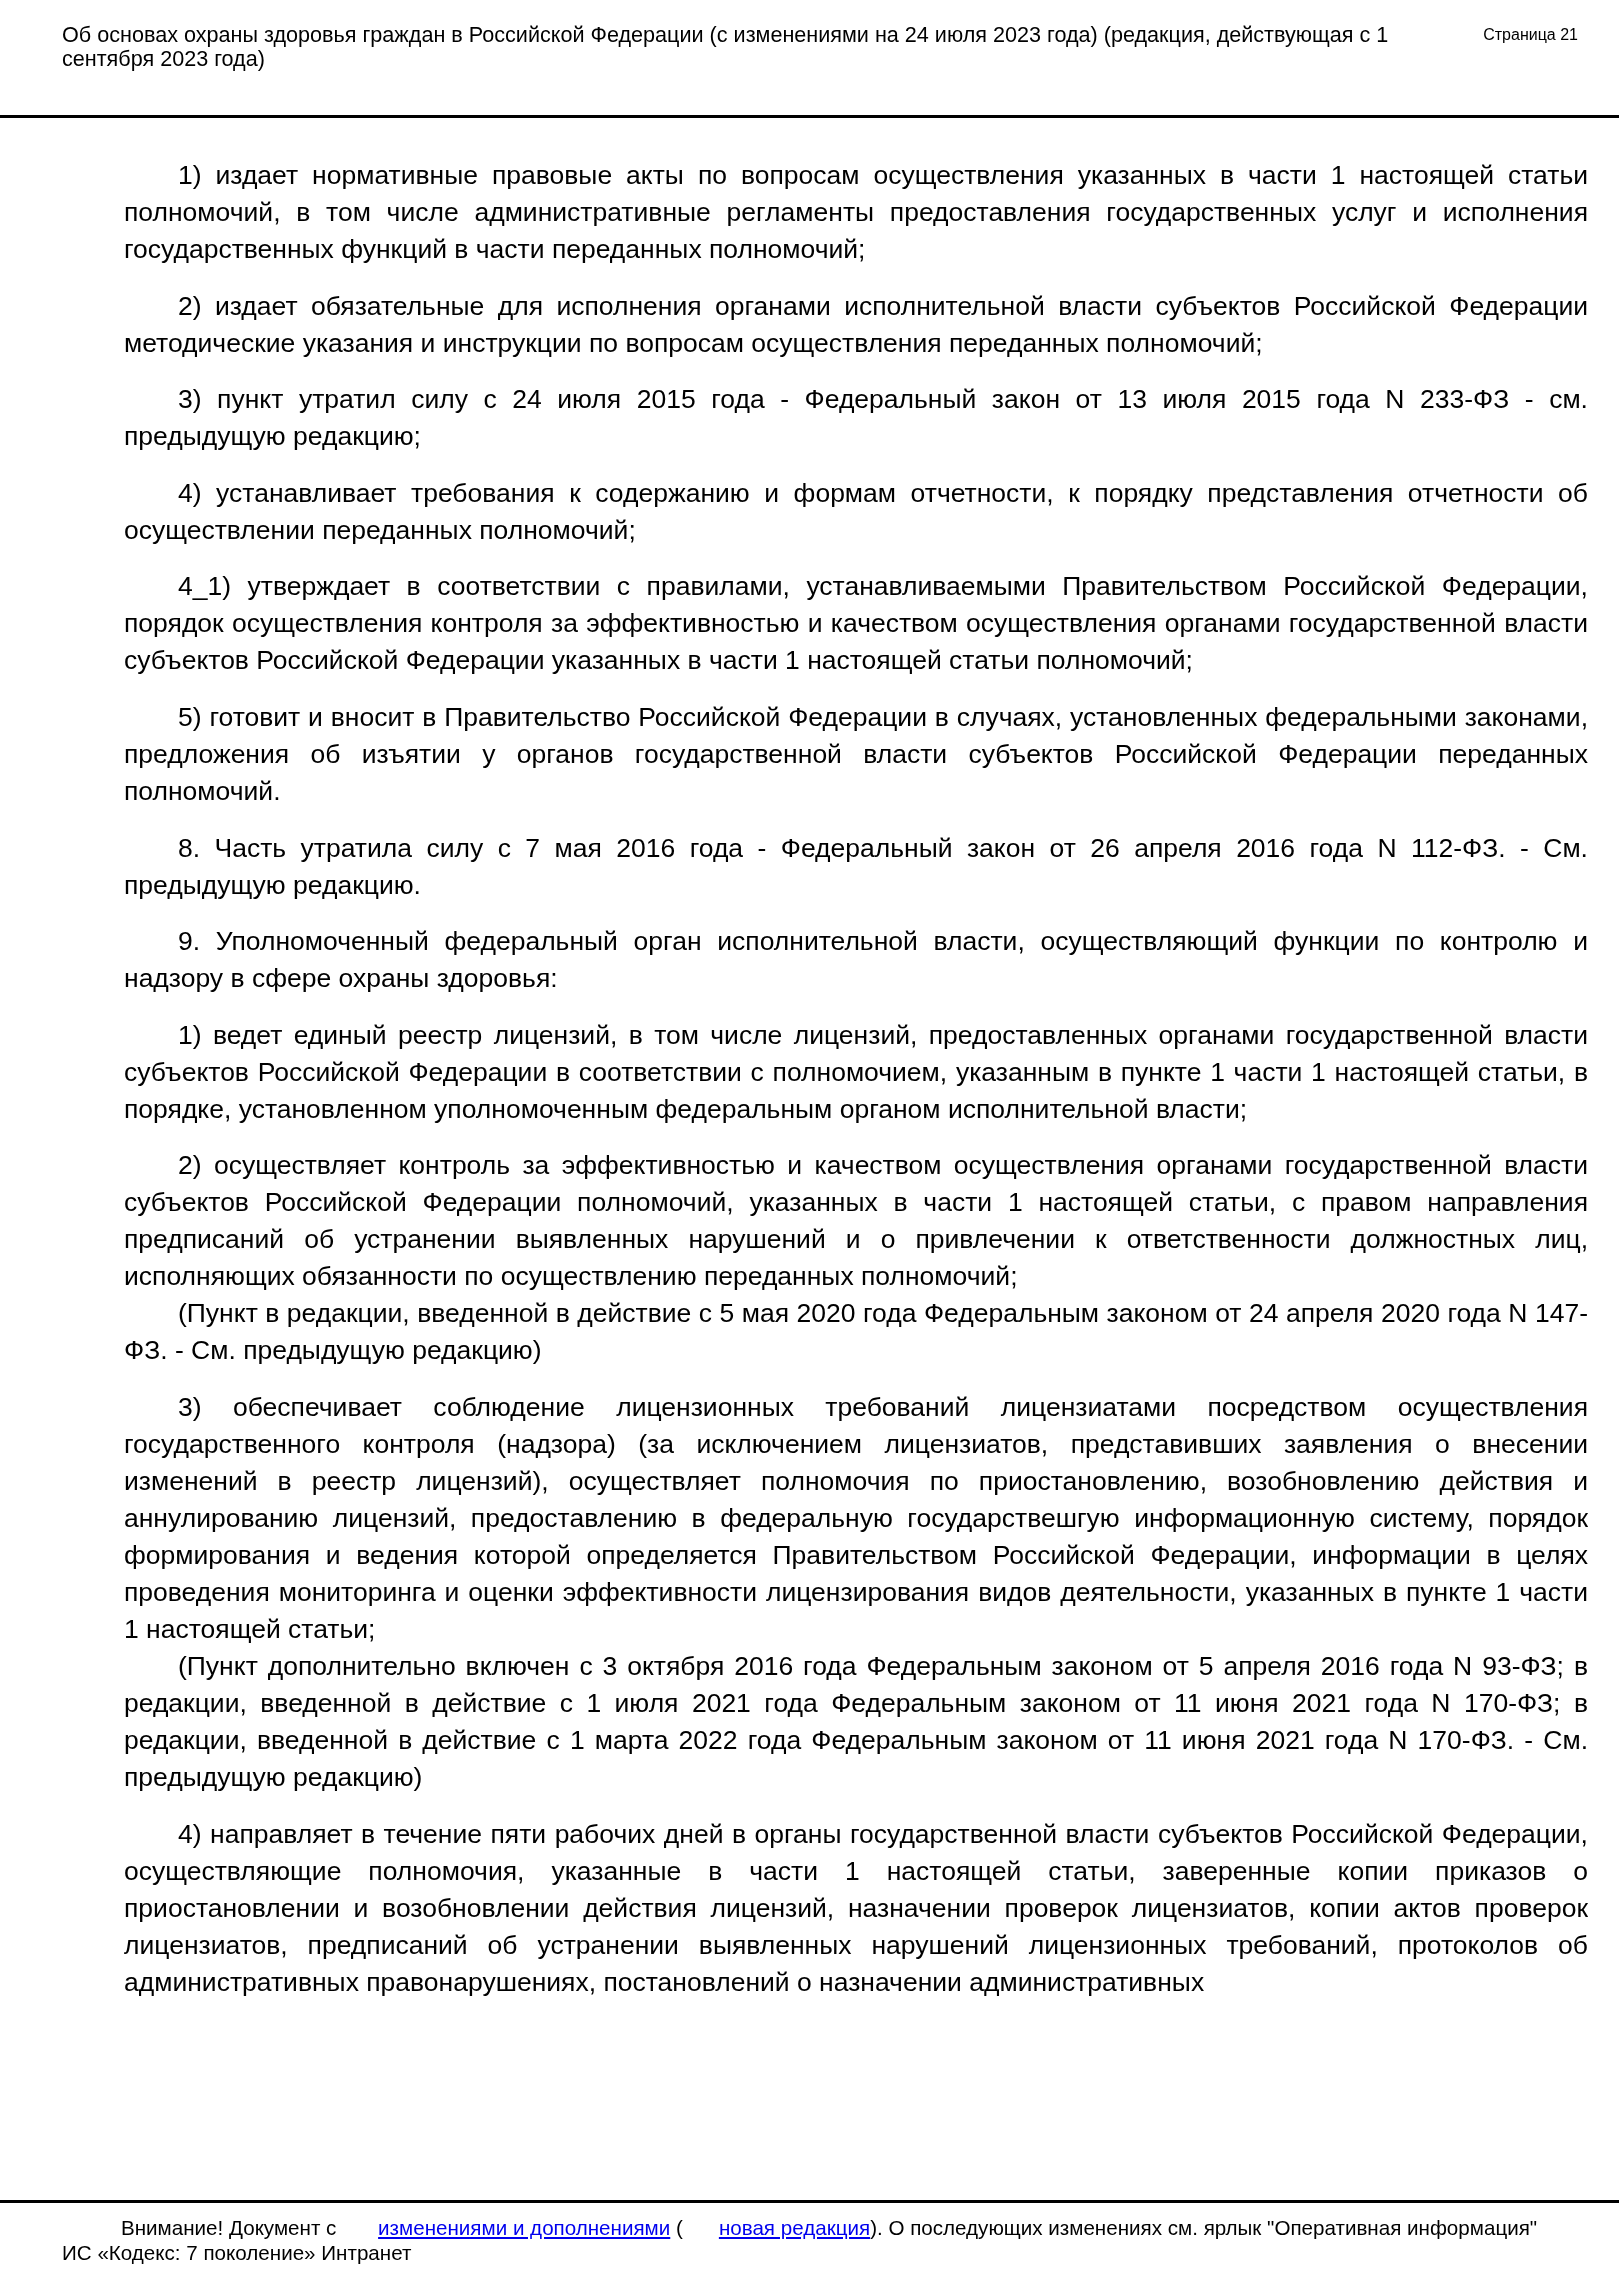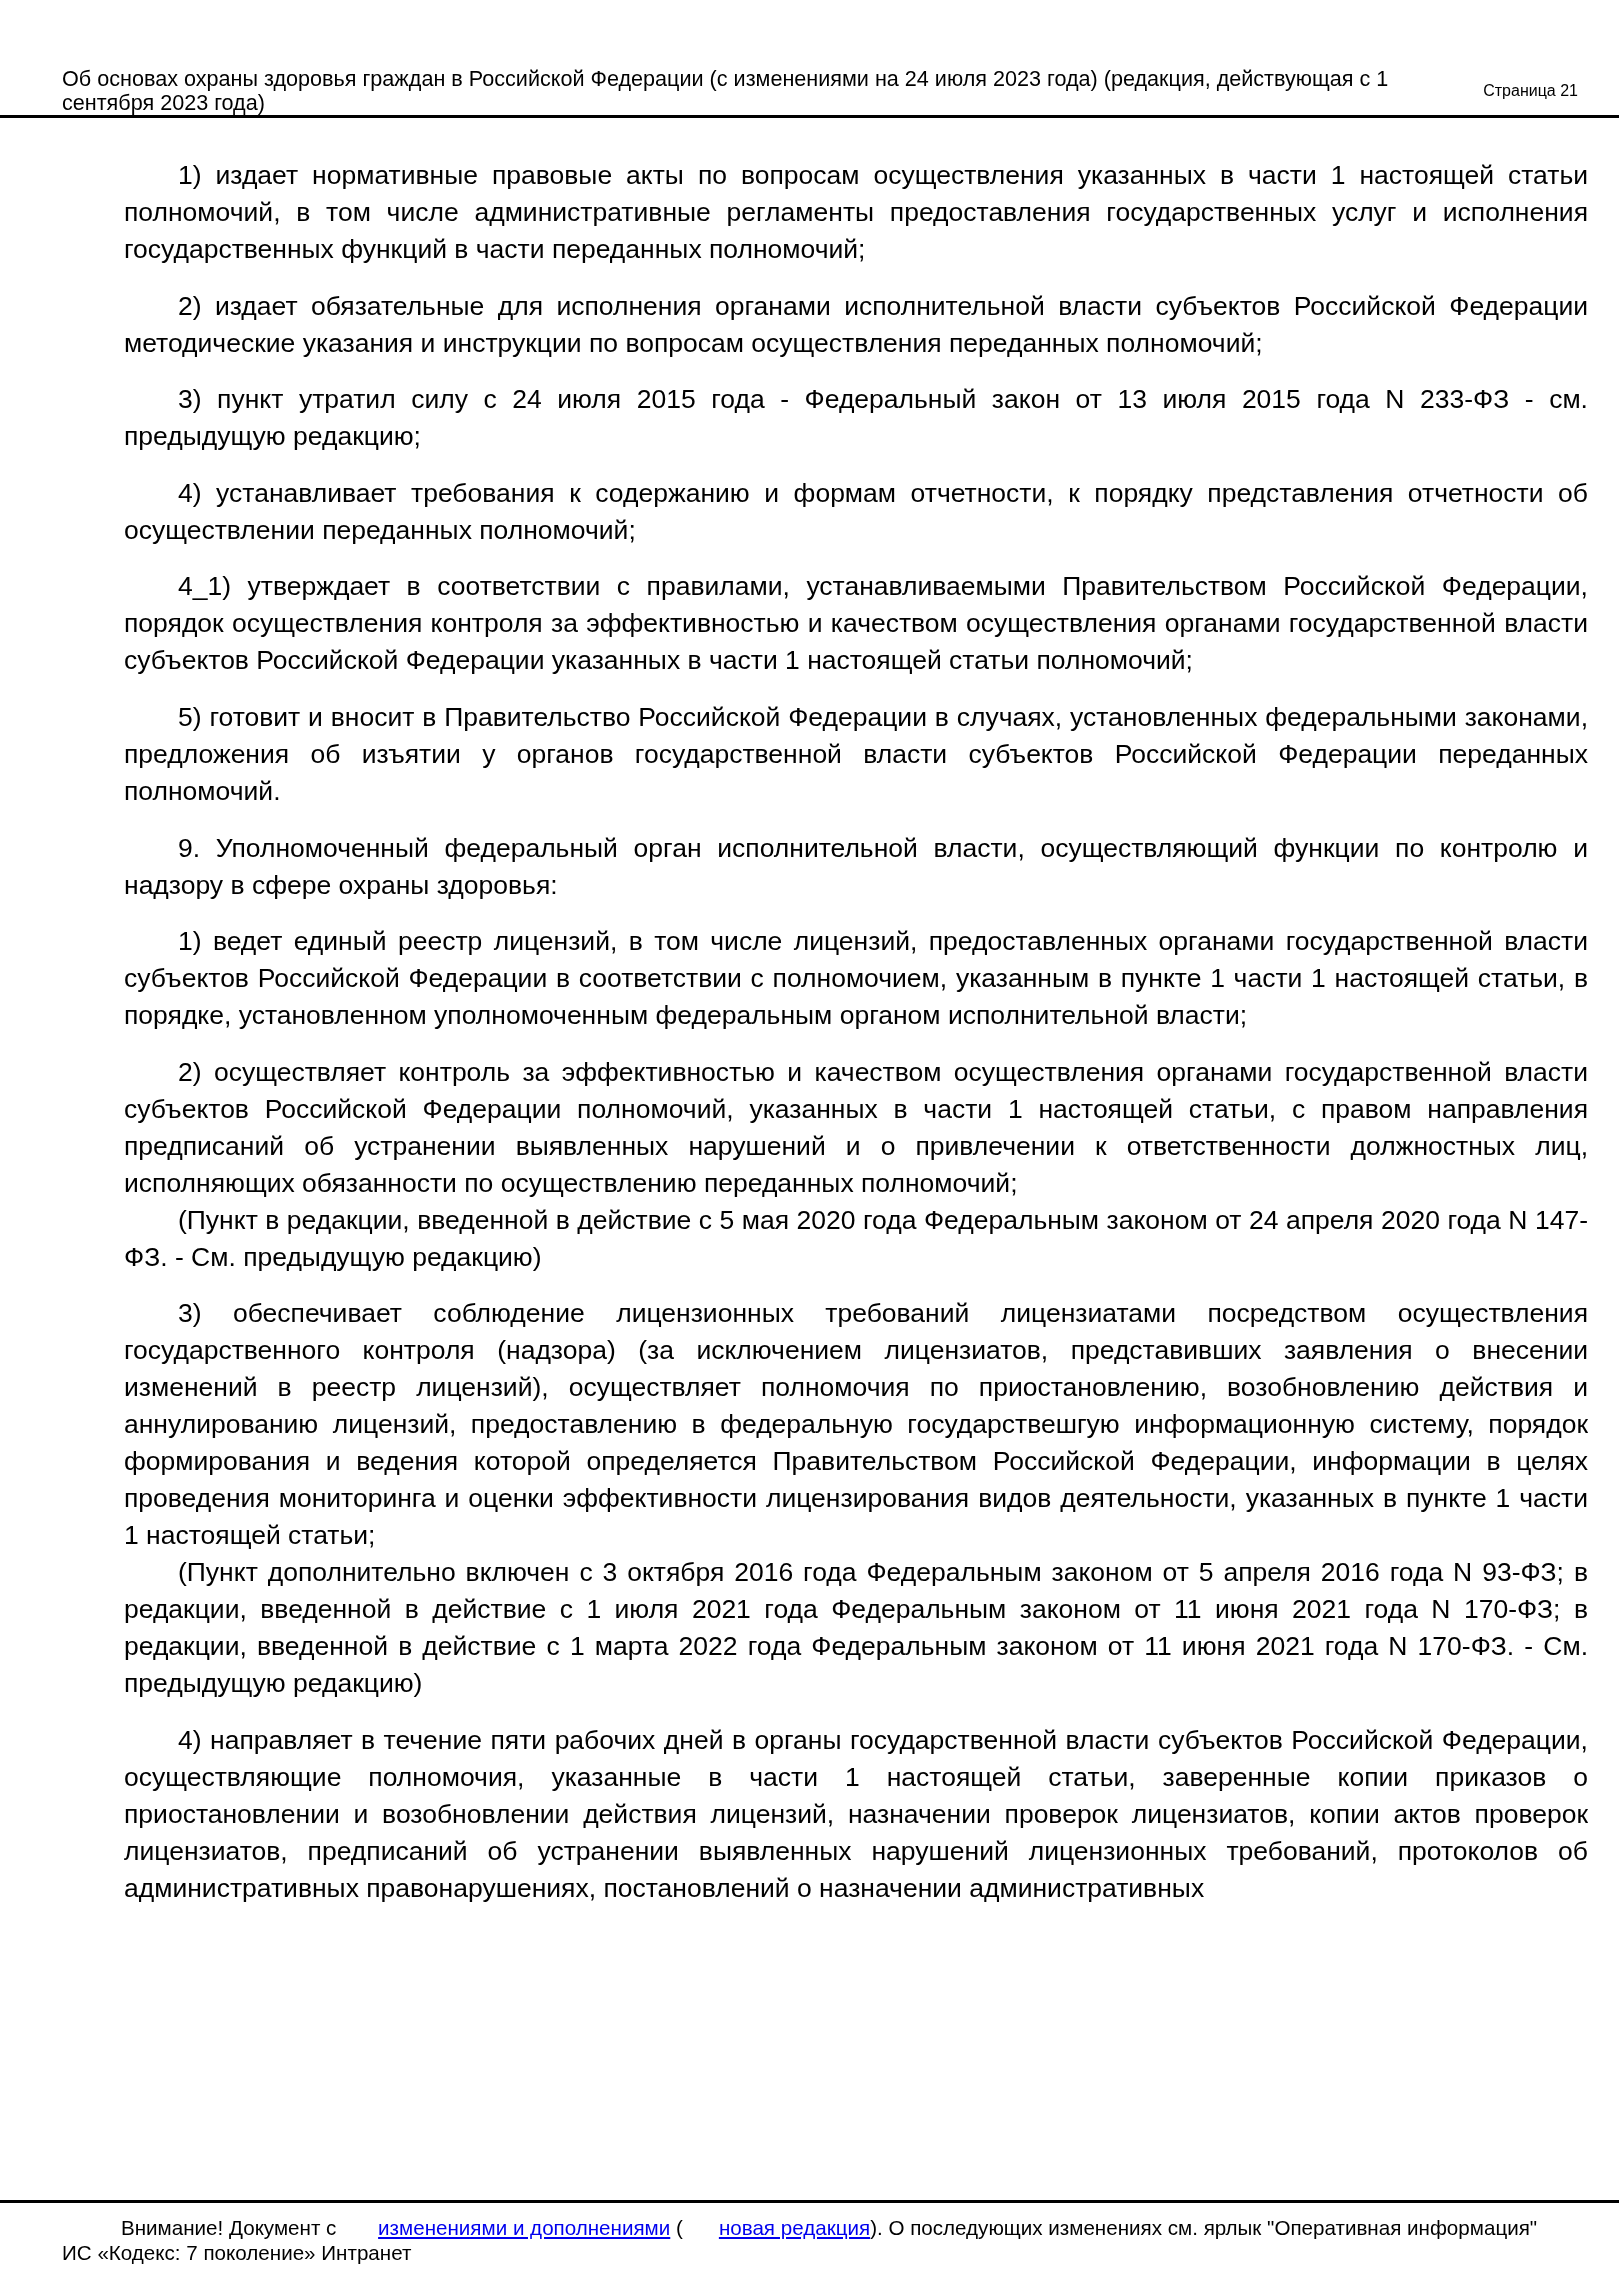--- a/index.html
+++ b/index.html
@@ -13,22 +13,21 @@
     overflow: hidden;
   }
   
   .header {
     position: absolute;
     top: 0; left: 0;
     width: 1619px;
     padding: 22.5px 41px 0 62px;
     box-sizing: border-box;
     display: flex;
-    align-items: center;
-    margin-top: 44px;
+    align-items: flex-start;
   }
   .header-titles {
     width: 1362px;
     font-size: 21.6px;
     line-height: 24.5px;
   }
   .header-subtitle { font-style: italic; }
   .page-label {
     margin-left: auto;
     font-size: 16px;
@@ -126,20 +125,24 @@
 
       <div class="para-block">
         <p class="para-main">4_1) утверждает в соответствии с правилами, устанавливаемыми Правительством Российской Федерации, порядок осуществления контроля за эффективностью и качеством осуществления органами государственной власти субъектов Российской Федерации указанных в части 1 настоящей статьи полномочий;</p>
       </div>
 
       <div class="para-block">
         <p class="para-main">5) готовит и вносит в Правительство Российской Федерации в случаях, установленных федеральными законами, предложения об изъятии у органов государственной власти субъектов Российской Федерации переданных полномочий.</p>
 
       </div>
 
+      <div class="para-block">
+        <p class="para-main">8. Часть утратила силу с 7 мая 2016 года - Федеральный закон от 26 апреля 2016 года N 112-ФЗ.  - См. предыдущую редакцию.</p>
+
+      </div>
 
       <div class="para-block">
         <p class="para-main">9. Уполномоченный федеральный орган исполнительной власти, осуществляющий функции по контролю и надзору в сфере охраны здоровья:</p>
 
       </div>
 
       <div class="para-block">
         <p class="para-main">1) ведет единый реестр лицензий, в том числе лицензий, предоставленных органами государственной власти субъектов Российской Федерации в соответствии с полномочием, указанным в пункте 1 части 1 настоящей статьи, в порядке, установленном уполномоченным федеральным органом исполнительной власти;</p>
       </div>
 

